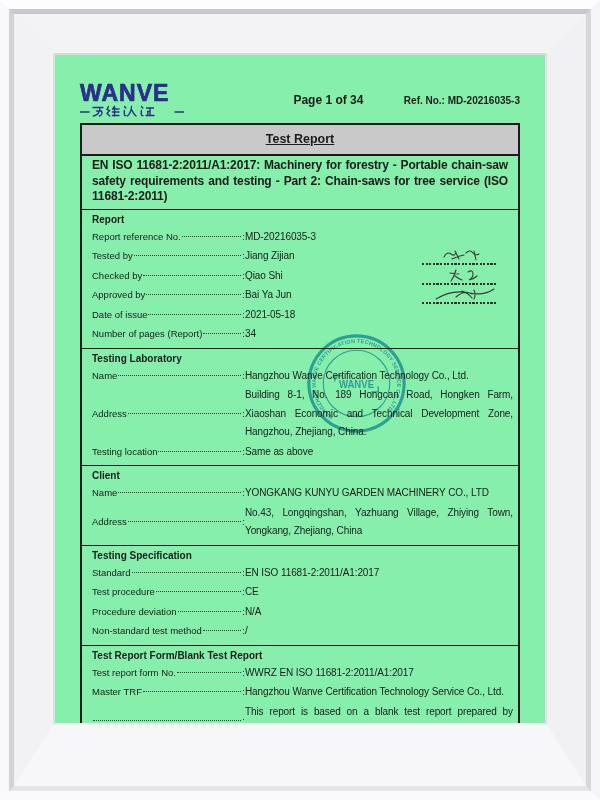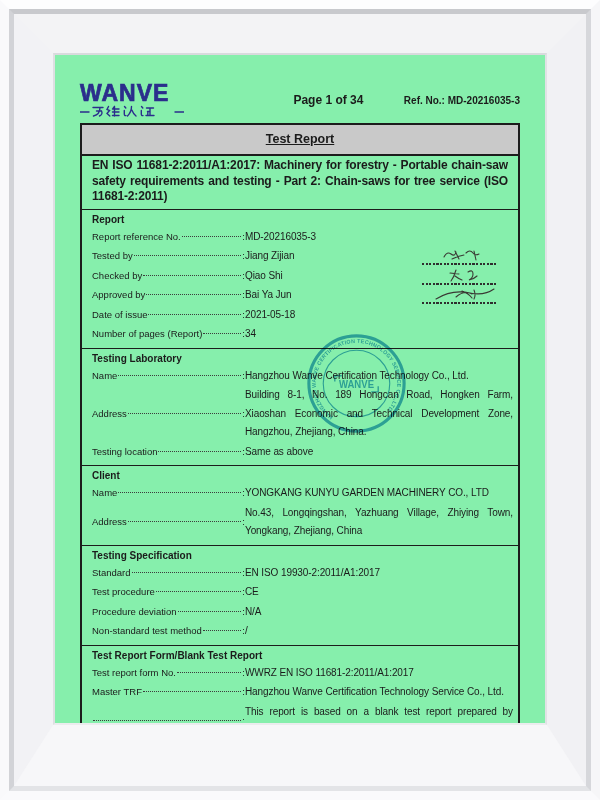--- a/index.html
+++ b/index.html
@@ -232,21 +232,21 @@
 
         <div class="sec">
           <div class="sec-heading">Testing Specification</div>
 
           <div class="frow">
             <div class="flabel">
                     <span class="lt">Standard</span>
                     <span class="dots"></span>
                     <span class="colon">:</span>
                   </div>
-            <div class="fvalue">EN ISO 19930-2:2011/A1:2017</div>
+            <div class="fvalue">EN ISO 11681-2:2011/A1:2017</div>
           </div>
 
           <div class="frow">
             <div class="flabel">
                     <span class="lt">Test procedure</span>
                     <span class="dots"></span>
                     <span class="colon">:</span>
                   </div>
             <div class="fvalue">CE</div>
           </div>

